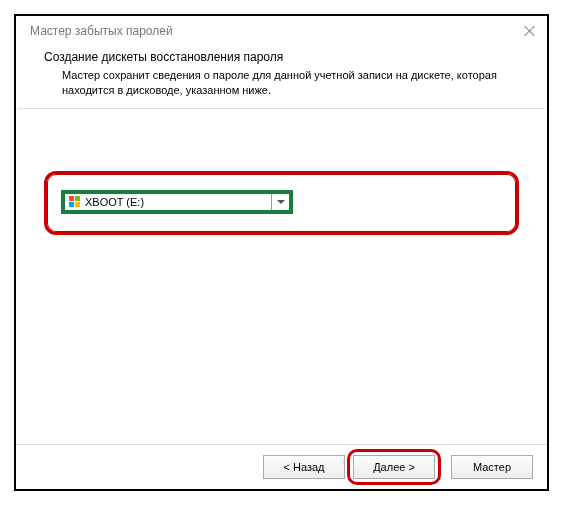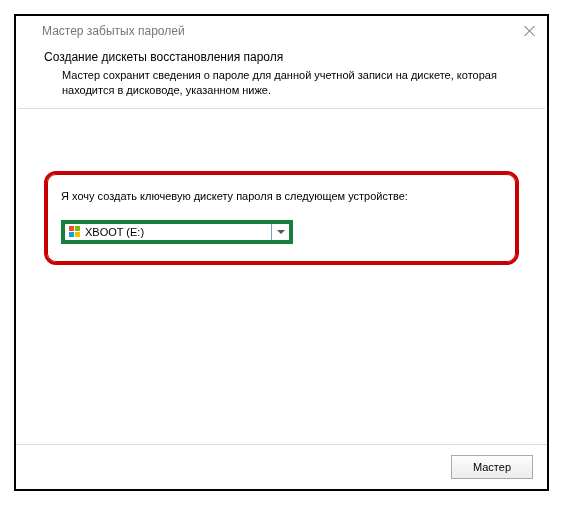--- a/index.html
+++ b/index.html
@@ -1,18 +1,18 @@
 <!DOCTYPE html>
 <html><head>
   <meta charset="utf-8">
   <style>
     * { box-sizing: border-box; margin: 0; padding: 0; }
     body { font-family: "Segoe UI", Tahoma, sans-serif; background: #fff; width: 563px; height: 505px; padding: 14px; }
     .wrapper { border: 2px solid #000; width: 100%; height: 100%; background: #fff; position: relative; }
-    .titlebar { display: flex; align-items: center; justify-content: space-between; padding: 8px 10px 8px 14px; margin-left: 12px; }
+    .titlebar { display: flex; align-items: center; justify-content: space-between; padding: 8px 10px 8px 14px; }
     .title { color: #777; font-size: 12px; }
     .close-icon { width: 14px; height: 14px; position: relative; cursor: default; }
     .close-icon::before, .close-icon::after { content: ""; position: absolute; left: 6px; top: 0; width: 1px; height: 14px; background: #888; }
     .close-icon::before { transform: rotate(45deg); }
     .close-icon::after { transform: rotate(-45deg); }
     .header-area { padding: 4px 28px 10px; }
     .heading { color: #000; font-size: 12px; font-weight: normal; margin-bottom: 4px; }
     .subheading { color: #000; font-size: 11px; line-height: 1.35; padding-left: 18px; }
     .divider { border: none; border-top: 1px solid #ddd; margin: 0 2px; }
     .content { position: relative; height: 280px; }
@@ -45,34 +45,39 @@
 
   <div class="header-area">
     <div class="heading">Создание дискеты восстановления пароля</div>
     <div class="subheading">Мастер сохранит сведения о пароле для данной учетной записи на дискете, которая находится в дисководе, указанном ниже.</div>
   </div>
 
   <hr class="divider">
 
   <div class="content">
     <div class="highlight-box">
-      <div class="prompt">Я хочу создать ключевую дискету пароля в следующем устройстве:</div>
       <div class="combo">
         <div class="combo-text">
           <span class="win-logo">
             <span class="q1"></span>
               <span class="q2"></span>
               <span class="q3"></span>
               <span class="q4"></span>
           </span>
           <span>XBOOT (E:)</span>
         </div>
         <div class="combo-btn">
           <div class="chevron"></div>
         </div>
       </div>
     </div>
   </div>
 
   <div class="button-strip">
+    <div class="btn-group">
+      <button class="btn">&lt; Назад</button>
+      <span class="highlight-btn">
+        <button class="btn">Далее &gt;</button>
+      </span>
+    </div>
     <button class="btn">Мастер</button>
   </div>
 </div>
 
 </body></html>

